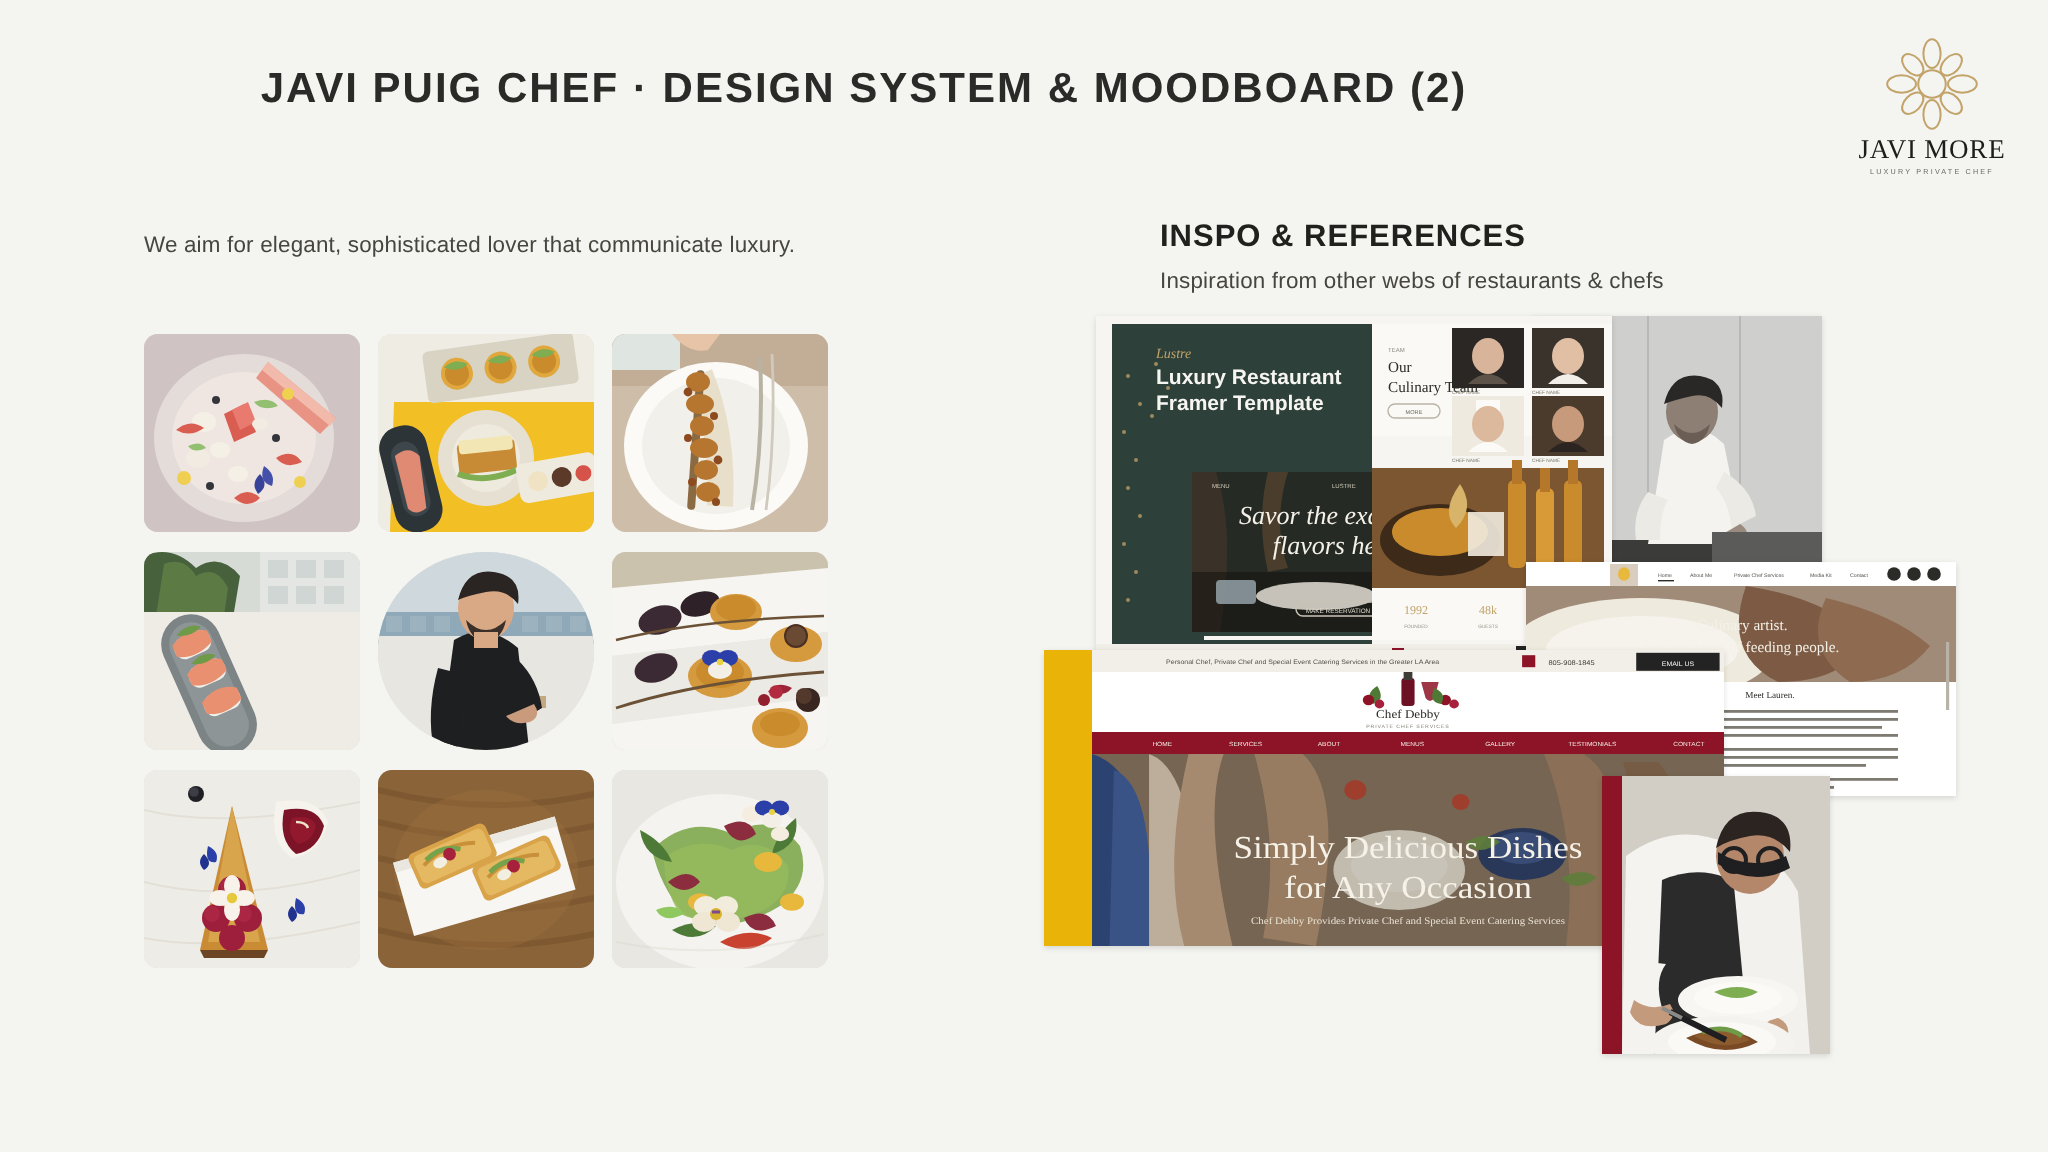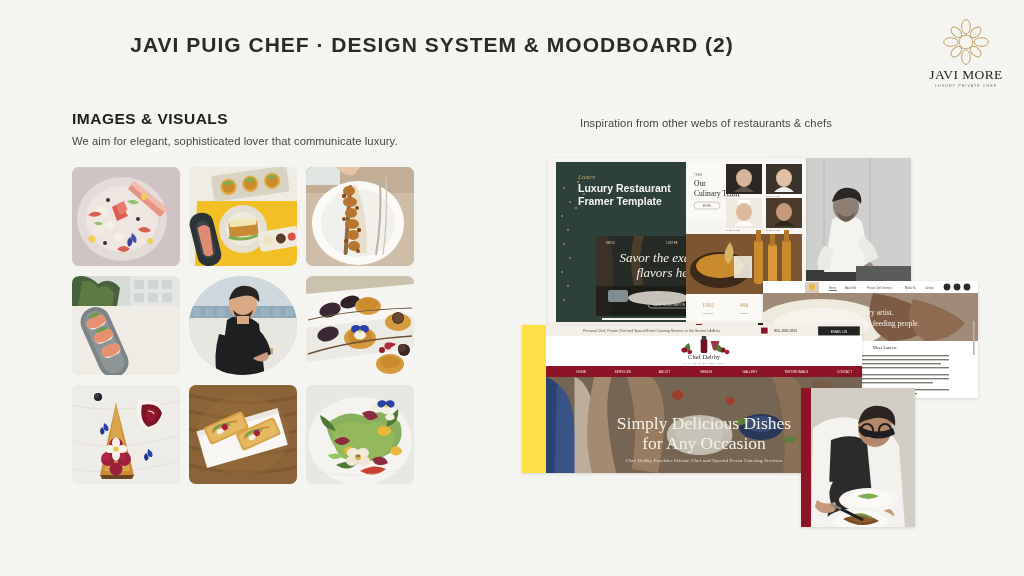--- a/index.html
+++ b/index.html
@@ -55,21 +55,21 @@
   }
   .cell{
     border-radius:7px; overflow:hidden; position:relative;
     background:#ded9d4;
   }
   .cell.round{ border-radius:50%; }
   .cell svg{ display:block; width:100%; height:100%; }
 
   
   .collage{ position:absolute; left:520px; top:155px; width:480px; height:385px; }
-  .shot{ position:absolute; overflow:hidden; background:#fde047;
+  .shot{ position:absolute; overflow:hidden; background:#eab308;
          box-shadow:0 1px 3px rgba(0,0,0,.13); }
   .shot svg{ display:block; width:100%; height:100%; }
 
   #shot-framer{ left:28px; top:3px;  width:258px; height:185px; z-index:2; }
   #shot-chefbw{ left:246px; top:3px; width:145px; height:135px; z-index:1; }
   #shot-lauren{ left:243px; top:126px; width:215px; height:117px; z-index:3;text-align:right; }
   #shot-debby{  left:2px;  top:170px; width:340px; height:148px; z-index:4;padding-left:24px; }
   #shot-plating{left:281px; top:233px; width:114px; height:139px; z-index:5; }
 </style>
 </head>
@@ -92,25 +92,25 @@
         <ellipse cx="67" cy="30" rx="8" ry="5"></ellipse>
       </g>
       <circle cx="50" cy="30" r="8.6"></circle>
     </g>
   </svg>
   <div class="logo-word">JAVI MORE</div>
   <div class="logo-sub">LUXURY PRIVATE CHEF</div>
 </div>
 
 <div class="col-head" id="head-left">
-  <h2>IMAGES &amp; VISUALS</h2>
   <p>We aim for elegant, sophisticated lover that communicate luxury.</p>
 </div>
 
 <div class="col-head" id="head-right">
+  <h2>INSPO &amp; REFERENCES</h2>
   <p>Inspiration from other webs of restaurants &amp; chefs</p>
 </div>
 
 <div class="grid">
 
   <div class="cell">
     <svg viewBox="0 0 108 99" preserveAspectRatio="xMidYMid slice">
       <rect width="108" height="99" fill="#cfc3c4"></rect>
       <ellipse cx="50" cy="52" rx="45" ry="42" fill="#e4dcd9"></ellipse>
       <ellipse cx="50" cy="52" rx="36" ry="33" fill="#efe6e2"></ellipse>

